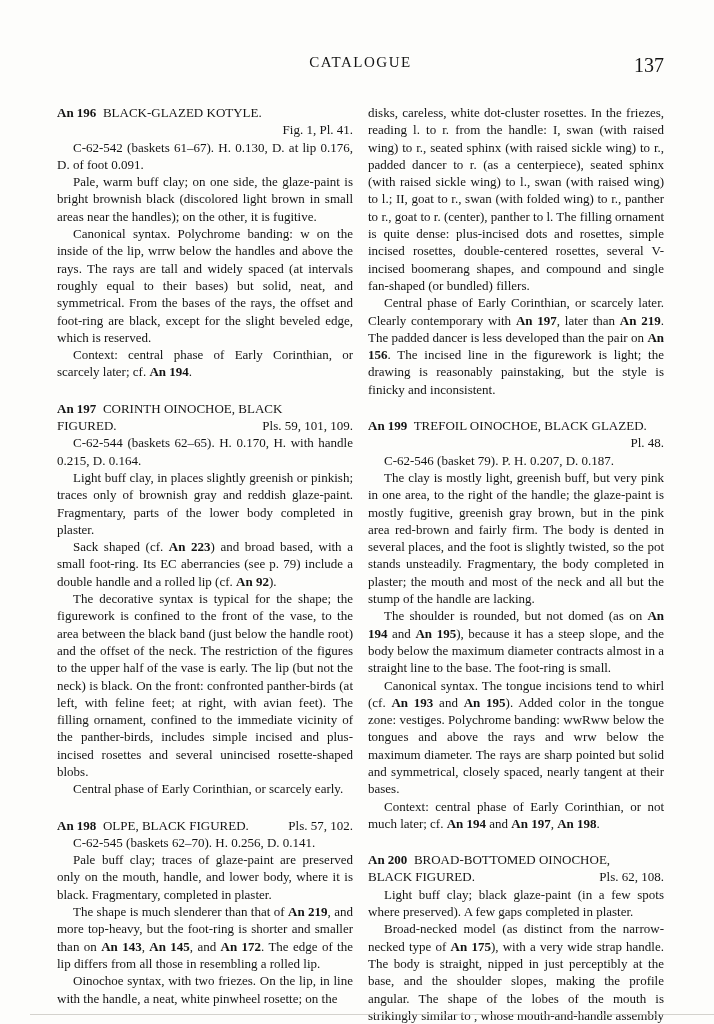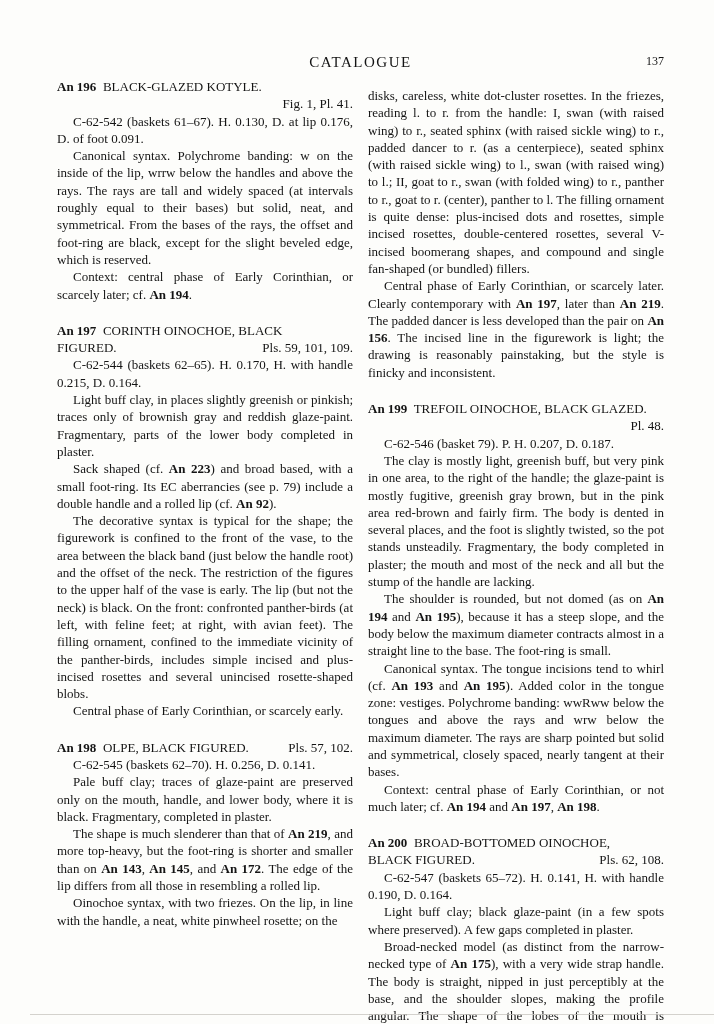--- a/index.html
+++ b/index.html
@@ -15,53 +15,52 @@
     background: #fdfdfb;
     color: #141414;
     font-family: "Liberation Serif", "DejaVu Serif", serif;
     overflow: hidden;
     box-sizing: border-box;
     padding: 54px 50px 0 57px;
   }
   .running-head {
     position: relative;
     height: 22px;
-    margin-bottom: 2px;
+    margin-bottom: 28px;
   }
   .running-head .title {
     position: absolute;
     left: 0; right: 0;
     text-align: center;
     font-size: 15px;
     letter-spacing: 1.5px;
   }
   .running-head .pageno {
     position: absolute;
     right: 0;
     top: 0;
-    font-size: 12px;
+    font-size: 20px;
   }
   .columns {
     display: flex;
     gap: 15px;
   }
   .column {
     width: 296px;
     flex: 0 0 296px;
     font-size: 13px;
     line-height: 17.3px;
     text-align: justify;
   }
   .para {
     margin: 0;
     text-indent: 16px;
   }
   .para.no-indent {
     text-indent: 0;
-    margin-top: 9px;
   }
   .entry-heading {
     margin-top: 19px;
     text-align: left;
   }
   .entry-heading .h-row {
     display: flex;
     justify-content: space-between;
   }
   .entry-heading .h-left { white-space: pre-wrap; }
@@ -91,20 +90,21 @@
           <div class="h-row">
             <span class="h-left"><b>An 196</b>  BLACK-GLAZED KOTYLE.</span>
             <span class="h-right"></span>
           </div>
           <div class="h-row">
             <span class="h-left"></span>
             <span class="h-right">Fig. 1, Pl. 41.</span>
           </div>
         </div>
         <p class="para">C-62-542 (baskets 61–67). H. 0.130, D. at lip 0.176, D. of foot 0.091.</p>
+        <p class="para">Pale, warm buff clay; on one side, the glaze-paint is bright brownish black (discolored light brown in small areas near the handles); on the other, it is fugitive.</p>
         <p class="para">Canonical syntax. Polychrome banding: w on the inside of the lip, wrrw below the handles and above the rays. The rays are tall and widely spaced (at intervals roughly equal to their bases) but solid, neat, and symmetrical. From the bases of the rays, the offset and foot-ring are black, except for the slight beveled edge, which is reserved.</p>
         <p class="para">Context: central phase of Early Corinthian, or scarcely later; cf. <b>An 194</b>.</p>
         <div class="entry-heading">
           <div class="h-row">
             <span class="h-left"><b>An 197</b>  CORINTH OINOCHOE, BLACK</span>
             <span class="h-right"></span>
           </div>
           <div class="h-row">
             <span class="h-left">FIGURED.</span>
             <span class="h-right">Pls. 59, 101, 109.</span>
@@ -147,19 +147,18 @@
         <div class="entry-heading">
           <div class="h-row">
             <span class="h-left"><b>An 200</b>  BROAD-BOTTOMED OINOCHOE,</span>
             <span class="h-right"></span>
           </div>
           <div class="h-row">
             <span class="h-left">BLACK FIGURED.</span>
             <span class="h-right">Pls. 62, 108.</span>
           </div>
         </div>
-        <p class="para">C-62-547 (baskets 65–72). H. 0.141, H. with handle 0.190, D. 0.164.</p>
         <p class="para">Light buff clay; black glaze-paint (in a few spots where preserved). A few gaps completed in plaster.</p>
         <p class="para">Broad-necked model (as distinct from the narrow-necked type of <b>An 175</b>), with a very wide strap handle. The body is straight, nipped in just perceptibly at the base, and the shoulder slopes, making the profile angular. The shape of the lobes of the mouth is strikingly similar to , whose mouth-and-handle assembly differs from those of other trefoil oinochoai</p>
       </div>
   </div>
   <div class="scan-artifact"></div>
 </div>
 
 </body></html>

